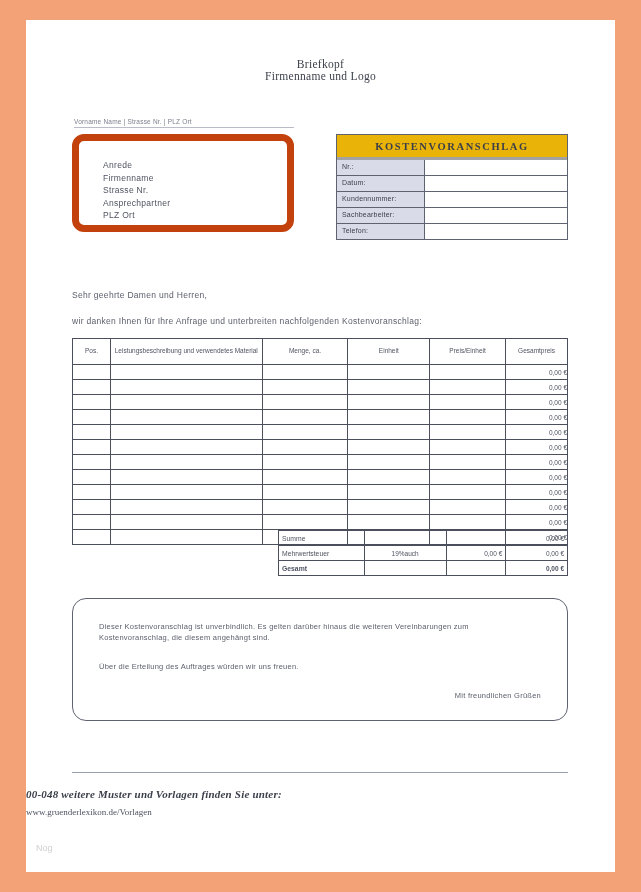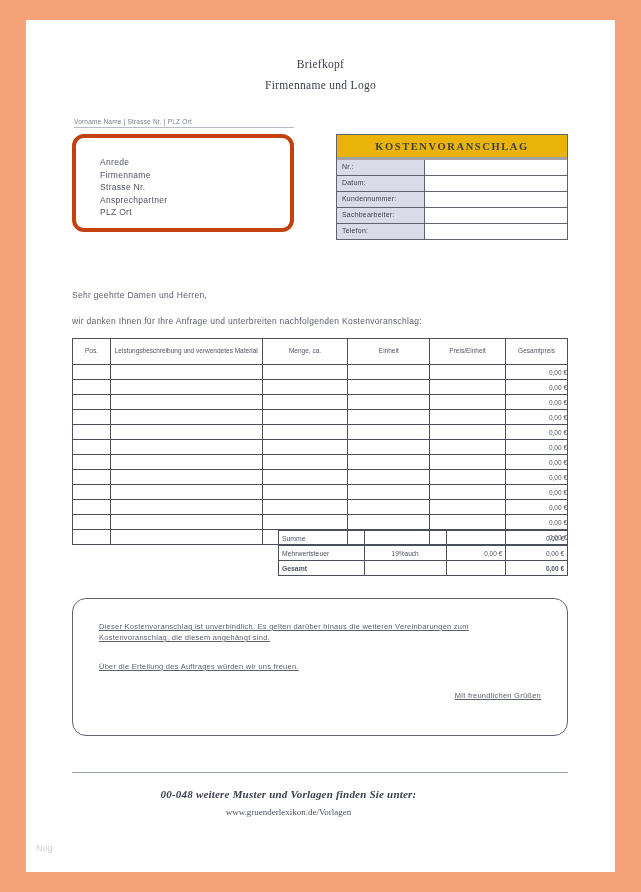--- a/index.html
+++ b/index.html
@@ -36,39 +36,39 @@
   
   .letterhead {
     position: absolute;
     left: 0; top: 38px;
     width: 589px;
     text-align: center;
     font-family: "Liberation Serif", serif;
     color: #3b3f4a;
   }
   .letterhead .l1 { font-size: 11.5px; letter-spacing: 0.3px; }
-  .letterhead .l2 { font-size: 11.5px; margin-top: 9px; letter-spacing: 0.3px; text-align: center; }
+  .letterhead .l2 { font-size: 11.5px; letter-spacing: 0.3px; text-align: center; }
 
   .sender-line {
     position: absolute;
     left: 48px; top: 98px;
     width: 220px;
     font-size: 6.5px;
     color: #7a7f8c;
     letter-spacing: 0.2px;
     border-bottom: 1px solid #b9bcc6;
     padding-bottom: 2px;
   }
 
   
   .address-box {
     position: absolute;
     left: 46px; top: 114px;
     width: 222px; height: 98px;
-    border: 4px solid #c2410c;
+    border: 7px solid #c2410c;
     border-radius: 12px;
     box-sizing: border-box;
     padding: 18px 0 0 24px;
   }
   .address-box div {
     font-size: 8.5px;
     line-height: 12.6px;
     color: #4f5360;
     letter-spacing: 0.3px;
   }
@@ -182,48 +182,45 @@
   .sum-label { width: 86px; font-size: 6.8px; }
   .sum-mid { width: 82px; text-align: center; font-size: 6.5px; }
   .sum-mid2 { width: 60px; text-align: right; font-size: 6.5px; }
   .sum-total { width: 62px; text-align: right; font-size: 6.5px; }
   .sum-bold { font-weight: bold; }
 
   
   .notes-box {
     position: absolute;
     left: 46px; top: 578px;
-    width: 496px; height: 138px;
+    width: 496px; height: 123px;
     border: 1px solid #5f6370;
     border-radius: 14px;
     box-sizing: border-box;
     padding: 22px 26px;
-    text-decoration: underline;
   }
   .notes-box p {
     margin: 0 0 18px 0;
     font-size: 7.5px;
     line-height: 11px;
     color: #5b5f6b;
     letter-spacing: 0.25px;
   }
   .notes-box p:last-child { margin-bottom: 0; text-align: right; }
 
   .footer-rule {
     position: absolute;
     left: 46px; top: 752px;
     width: 496px;
     border-top: 1px solid #9aa0ae;
   }
   .footer {
     position: absolute;
     left: 0; top: 768px;
     width: 503px;
-    text-align: center;
-    margin-left: 11px;
   }
   .footer .f1 {
     font-family: "Liberation Serif", serif;
     font-style: italic;
     font-weight: bold;
     font-size: 11px;
     color: #3b3f4a;
     letter-spacing: 0.2px;
   }
   .footer .f2 {

